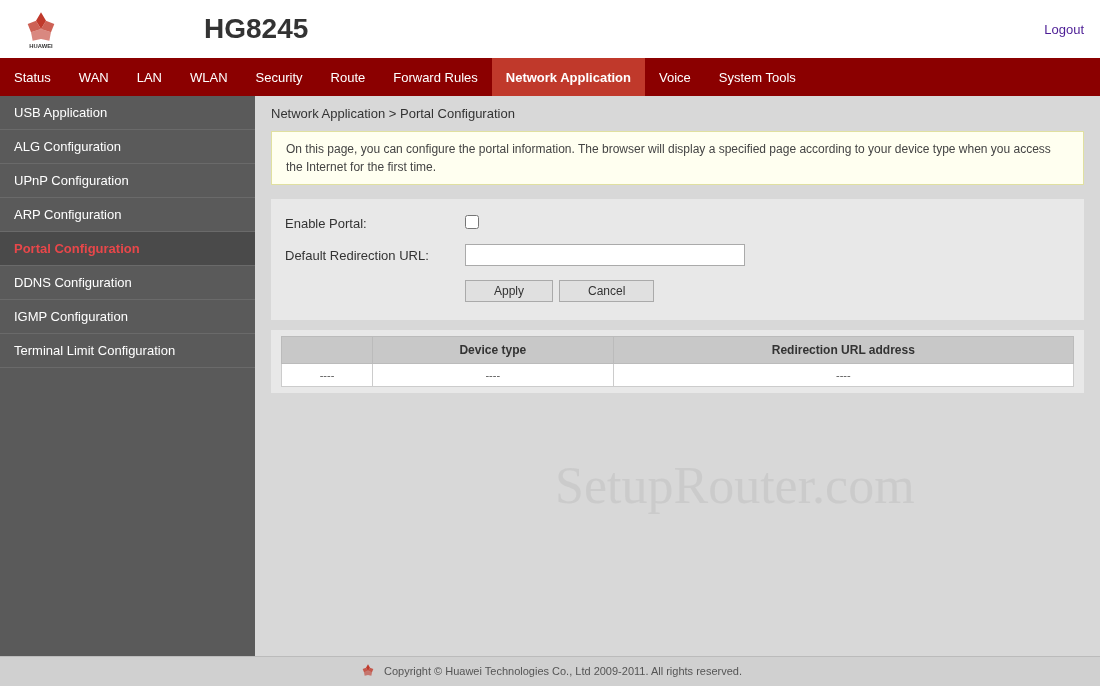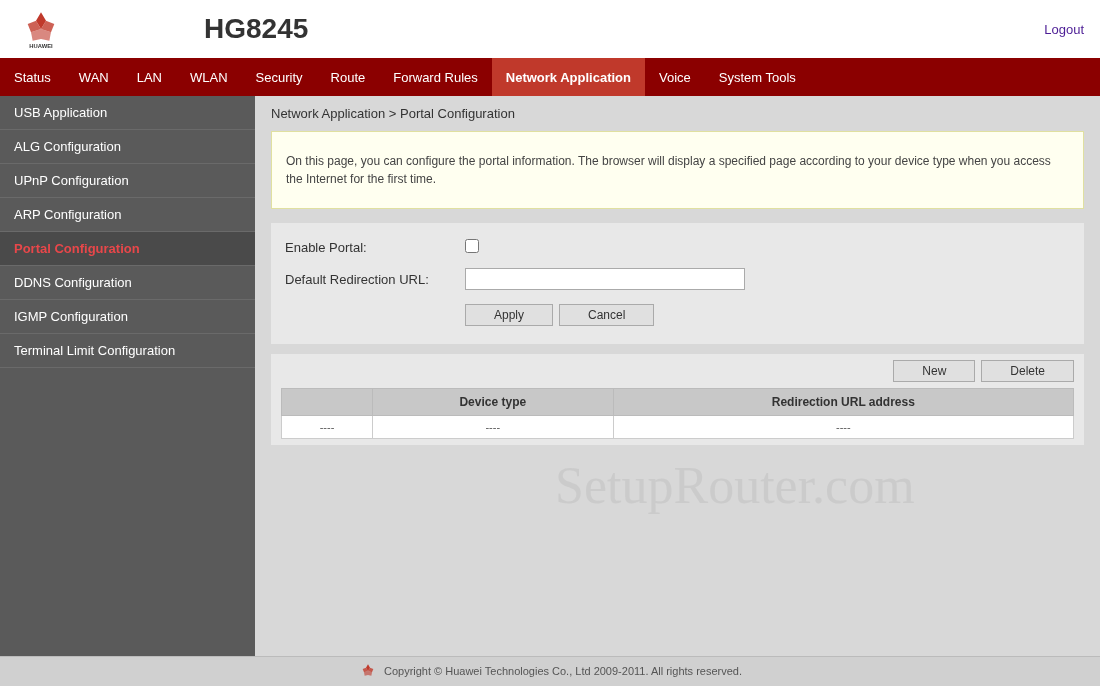--- a/index.html
+++ b/index.html
@@ -21,21 +21,21 @@
     
     #sidebar { width: 255px; background: #5a5a5a; flex-shrink: 0; }
     .sidebar-item { color: #fff; padding: 9px 14px; cursor: pointer; font-size: 13px; border-bottom: 1px solid #6a6a6a; }
     .sidebar-item.active { color: #e8474a; font-weight: bold; background: #4a4a4a; }
 
     
     #content { flex: 1; background: #d8d8d8; padding: 10px 16px; overflow-y: auto; }
     #breadcrumb { font-size: 13px; color: #333; margin-bottom: 10px; }
 
     
-    #info-box { background: #fffff0; border: 1px solid #e0e0a0; padding: 20px 14px; margin-bottom: 14px; font-size: 12px; color: #444; line-height: 1.5; }
+    #info-box { background: #fffff0; border: 1px solid #e0e0a0; padding: 8px 14px; margin-bottom: 14px; font-size: 12px; color: #444; line-height: 1.5; }
 
     
     #form-area { background: #e8e8e8; padding: 10px 0; }
     .form-row { display: flex; align-items: center; padding: 6px 14px; }
     .form-label { width: 180px; font-size: 13px; color: #333; }
     .form-control { }
     input[type="checkbox"] { width: 14px; height: 14px; cursor: pointer; }
     input[type="text"] { width: 280px; height: 22px; border: 1px solid #aaa; padding: 2px 4px; background: #fff; font-size: 12px; }
 
     .form-buttons { padding: 8px 14px 8px 194px; display: flex; gap: 6px; }
@@ -128,24 +128,20 @@
           <input type="text" style="">
         </div>
       </div>
       <div class="form-buttons">
         <button class="btn">Apply</button>
         <button class="btn">Cancel</button>
       </div>
     </div>
 
     <div id="table-section">
-      <div id="table-buttons">
-        <button class="btn">New</button>
-        <button class="btn">Delete</button>
-      </div>
       <table id="data-table">
         <thead>
           <tr>
             <th></th>
             <th>Device type</th>
             <th>Redirection URL address</th>
           </tr>
         </thead>
         <tbody id="table-body">
         <tr>

